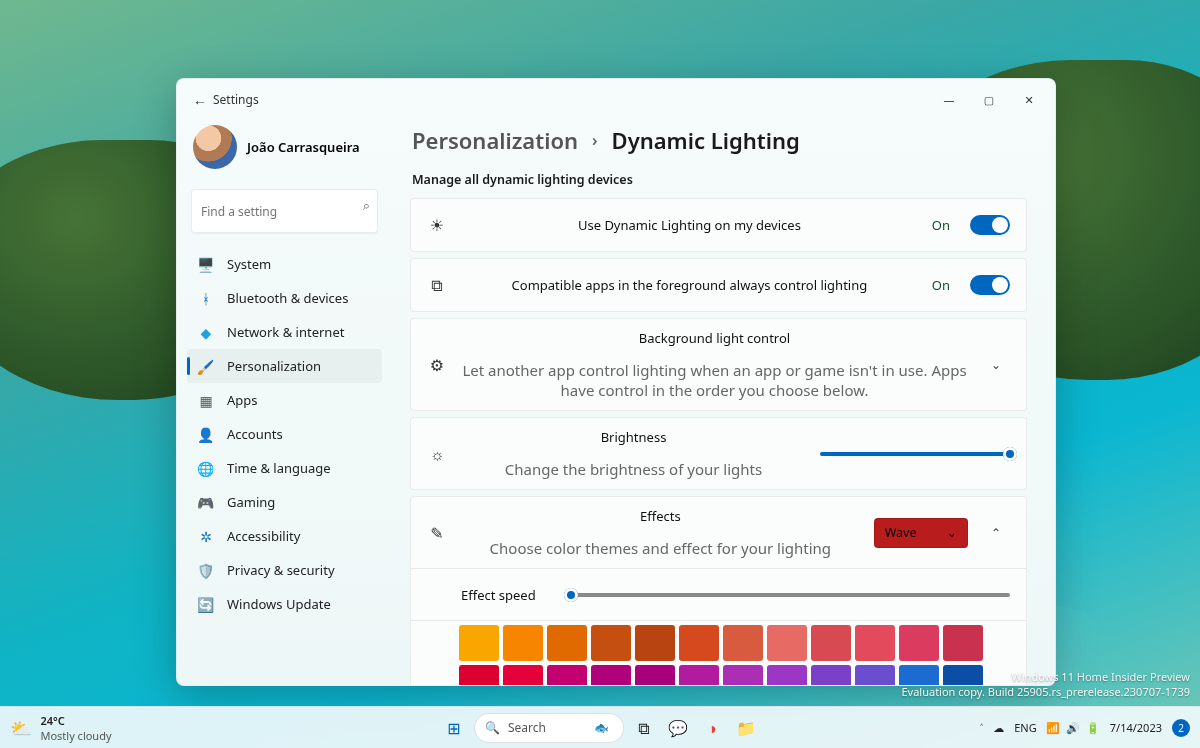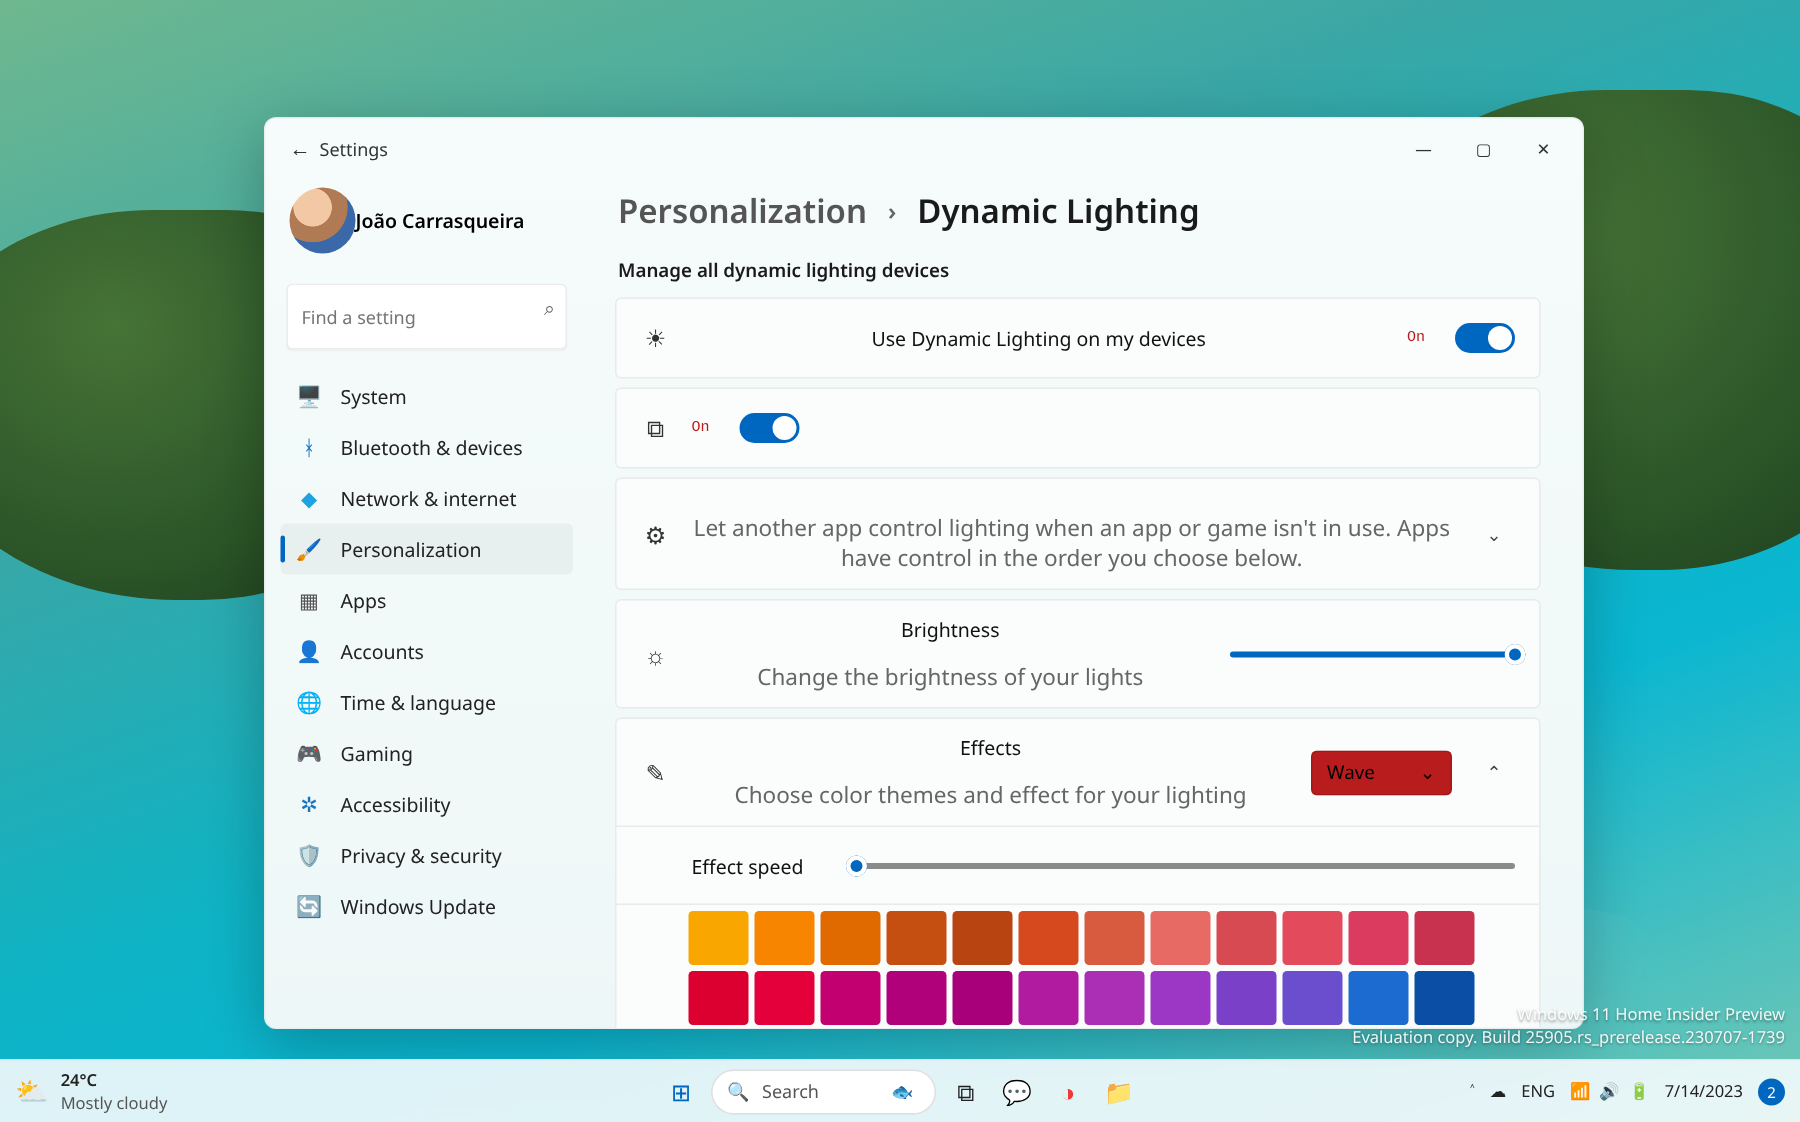--- a/index.html
+++ b/index.html
@@ -20,21 +20,21 @@
     border-radius:8px; box-shadow:0 10px 40px rgba(0,0,0,.25);
     display:flex; flex-direction:column; overflow:hidden;
     border:1px solid rgba(0,0,0,.05);
   }
   .titlebar { height:40px; display:flex; align-items:center; padding:0 6px 0 10px; font-size:12px; color:#333;}
   .titlebar .back { width:26px; text-align:center; font-size:14px; cursor:pointer;}
   .titlebar .spacer { flex:1; }
   .winbtn { width:40px; height:30px; display:flex; align-items:center; justify-content:center; font-size:11px; cursor:pointer;}
   .body { flex:1; display:flex; overflow:hidden;}
   .sidebar { width:215px; padding:0 10px 10px 10px; display:flex; flex-direction:column; gap:4px;}
-  .user { display:flex; align-items:center; gap:0; padding:6px 6px 14px 6px;}
+  .user { display:flex; align-items:center; gap:10px; padding:6px 6px 14px 6px;}
   .avatar { width:44px;height:44px;border-radius:50%;
     background:radial-gradient(circle at 35% 30%,#f3c9a5 0 30%,#b07a54 31% 55%,#3a68a8 56% 100%);}
   .user .name { font-size:13px; font-weight:600;}
   .searchbox { position:relative; margin:2px 4px 10px 4px;}
   .searchbox input{ width:100%; height:44px; border:none; border-radius:4px; background:#fff;
     padding:0 28px 0 10px; font-size:12px; box-shadow:inset 0 0 0 1px rgba(0,0,0,.08), 0 1px 1px rgba(0,0,0,.05);}
   .searchbox .sicon{position:absolute;right:8px;top:7px;color:#666;font-size:13px;}
   .navitem{display:flex;align-items:center;gap:12px;height:34px;padding:0 10px;border-radius:4px;font-size:13px;color:#222;cursor:pointer;}
   .navitem.selected{background:#e7efef;position:relative;}
   .navitem.selected::before{content:"";position:absolute;left:0;top:8px;bottom:8px;width:3px;background:#0067c0;border-radius:2px;}
@@ -43,21 +43,21 @@
   .crumbs{display:flex;align-items:center;gap:14px;font-size:22px;font-weight:600;color:#1a1a1a;margin:2px 0 16px 2px;}
   .crumbs .parent{color:#555;font-weight:600;}
   .crumbs .chev{font-size:16px;color:#666;}
   .subhead{font-size:12.5px;font-weight:600;margin:0 0 10px 2px;color:#1a1a1a;}
   .card{background:#fbfdfd;border:1px solid rgba(0,0,0,.07);border-radius:4px;margin-bottom:6px;}
   .row{display:flex;align-items:center;gap:14px;min-height:52px;padding:10px 16px;}
   .row .ricon{width:20px;color:#333;display:flex;justify-content:center;}
   .row .rtxt{flex:1;text-align:center;}
   .row .rtxt .t{font-size:13px;color:#111;}
   .row .rtxt .d{font-size:15px;color:#666;margin-top:13px;}
-  .onlabel{font-size:10px;color:#b91c1c;margin-right:6px;font-family:Liberation Mono, monospace;}
+  .onlabel{font-size:13px;color:#14532d;margin-right:6px;}
   .toggle{width:40px;height:20px;border-radius:10px;background:#0067c0;position:relative;cursor:pointer;}
   .toggle::after{content:"";position:absolute;right:2px;top:2px;width:16px;height:16px;border-radius:50%;background:#fff;}
   .chevbtn{width:28px;text-align:center;color:#444;font-size:12px;cursor:pointer;}
   .slider{flex:0 0 190px;height:4px;background:#0067c0;border-radius:2px;position:relative;margin-left:auto;}
   .slider .knob{position:absolute;right:-7px;top:-5px;width:14px;height:14px;border-radius:50%;background:#0067c0;box-shadow:0 0 0 3px #fff inset;}
   .dropdown{display:flex;align-items:center;gap:30px;border:1px solid rgba(0,0,0,.12);background:#b91c1c;border-radius:4px;height:30px;padding:0 10px;font-size:12.5px;cursor:pointer;}
   .sub{border-top:1px solid rgba(0,0,0,.07);}
   .speed .track{flex:1;height:4px;background:#8a8a8a;border-radius:2px;position:relative;margin-left:14px;}
   .speed .knob{position:absolute;left:0;top:-5px;width:14px;height:14px;border-radius:50%;background:#0067c0;box-shadow:0 0 0 3px #fff inset;}
   .swatches{display:grid;grid-template-columns:repeat(12,40px);gap:4px;padding:4px 16px 0 48px;}
@@ -165,29 +165,33 @@
               <div class="t">Use Dynamic Lighting on my devices</div>
             </div>
         <span class="onlabel">On</span>
         <div class="toggle"></div>
       </div>
         </div>
 
       <div class="card">
           <div class="row">
         <div class="ricon">⧉</div>
+        <div class="rtxt">
+              <div class="t">Compatible apps in the foreground always control lighting</div>
+            </div>
         <span class="onlabel">On</span>
         <div class="toggle"></div>
       </div>
         </div>
 
       <div class="card">
           <div class="row">
         <div class="ricon">⚙</div>
         <div class="rtxt">
+          <div class="t">Background light control</div>
           <div class="d">Let another app control lighting when an app or game isn't in use. Apps have control in the order you choose below.</div>
         </div>
         <div class="chevbtn">⌄</div>
       </div>
         </div>
 
       <div class="card">
           <div class="row">
         <div class="ricon">☼</div>
         <div class="rtxt">

